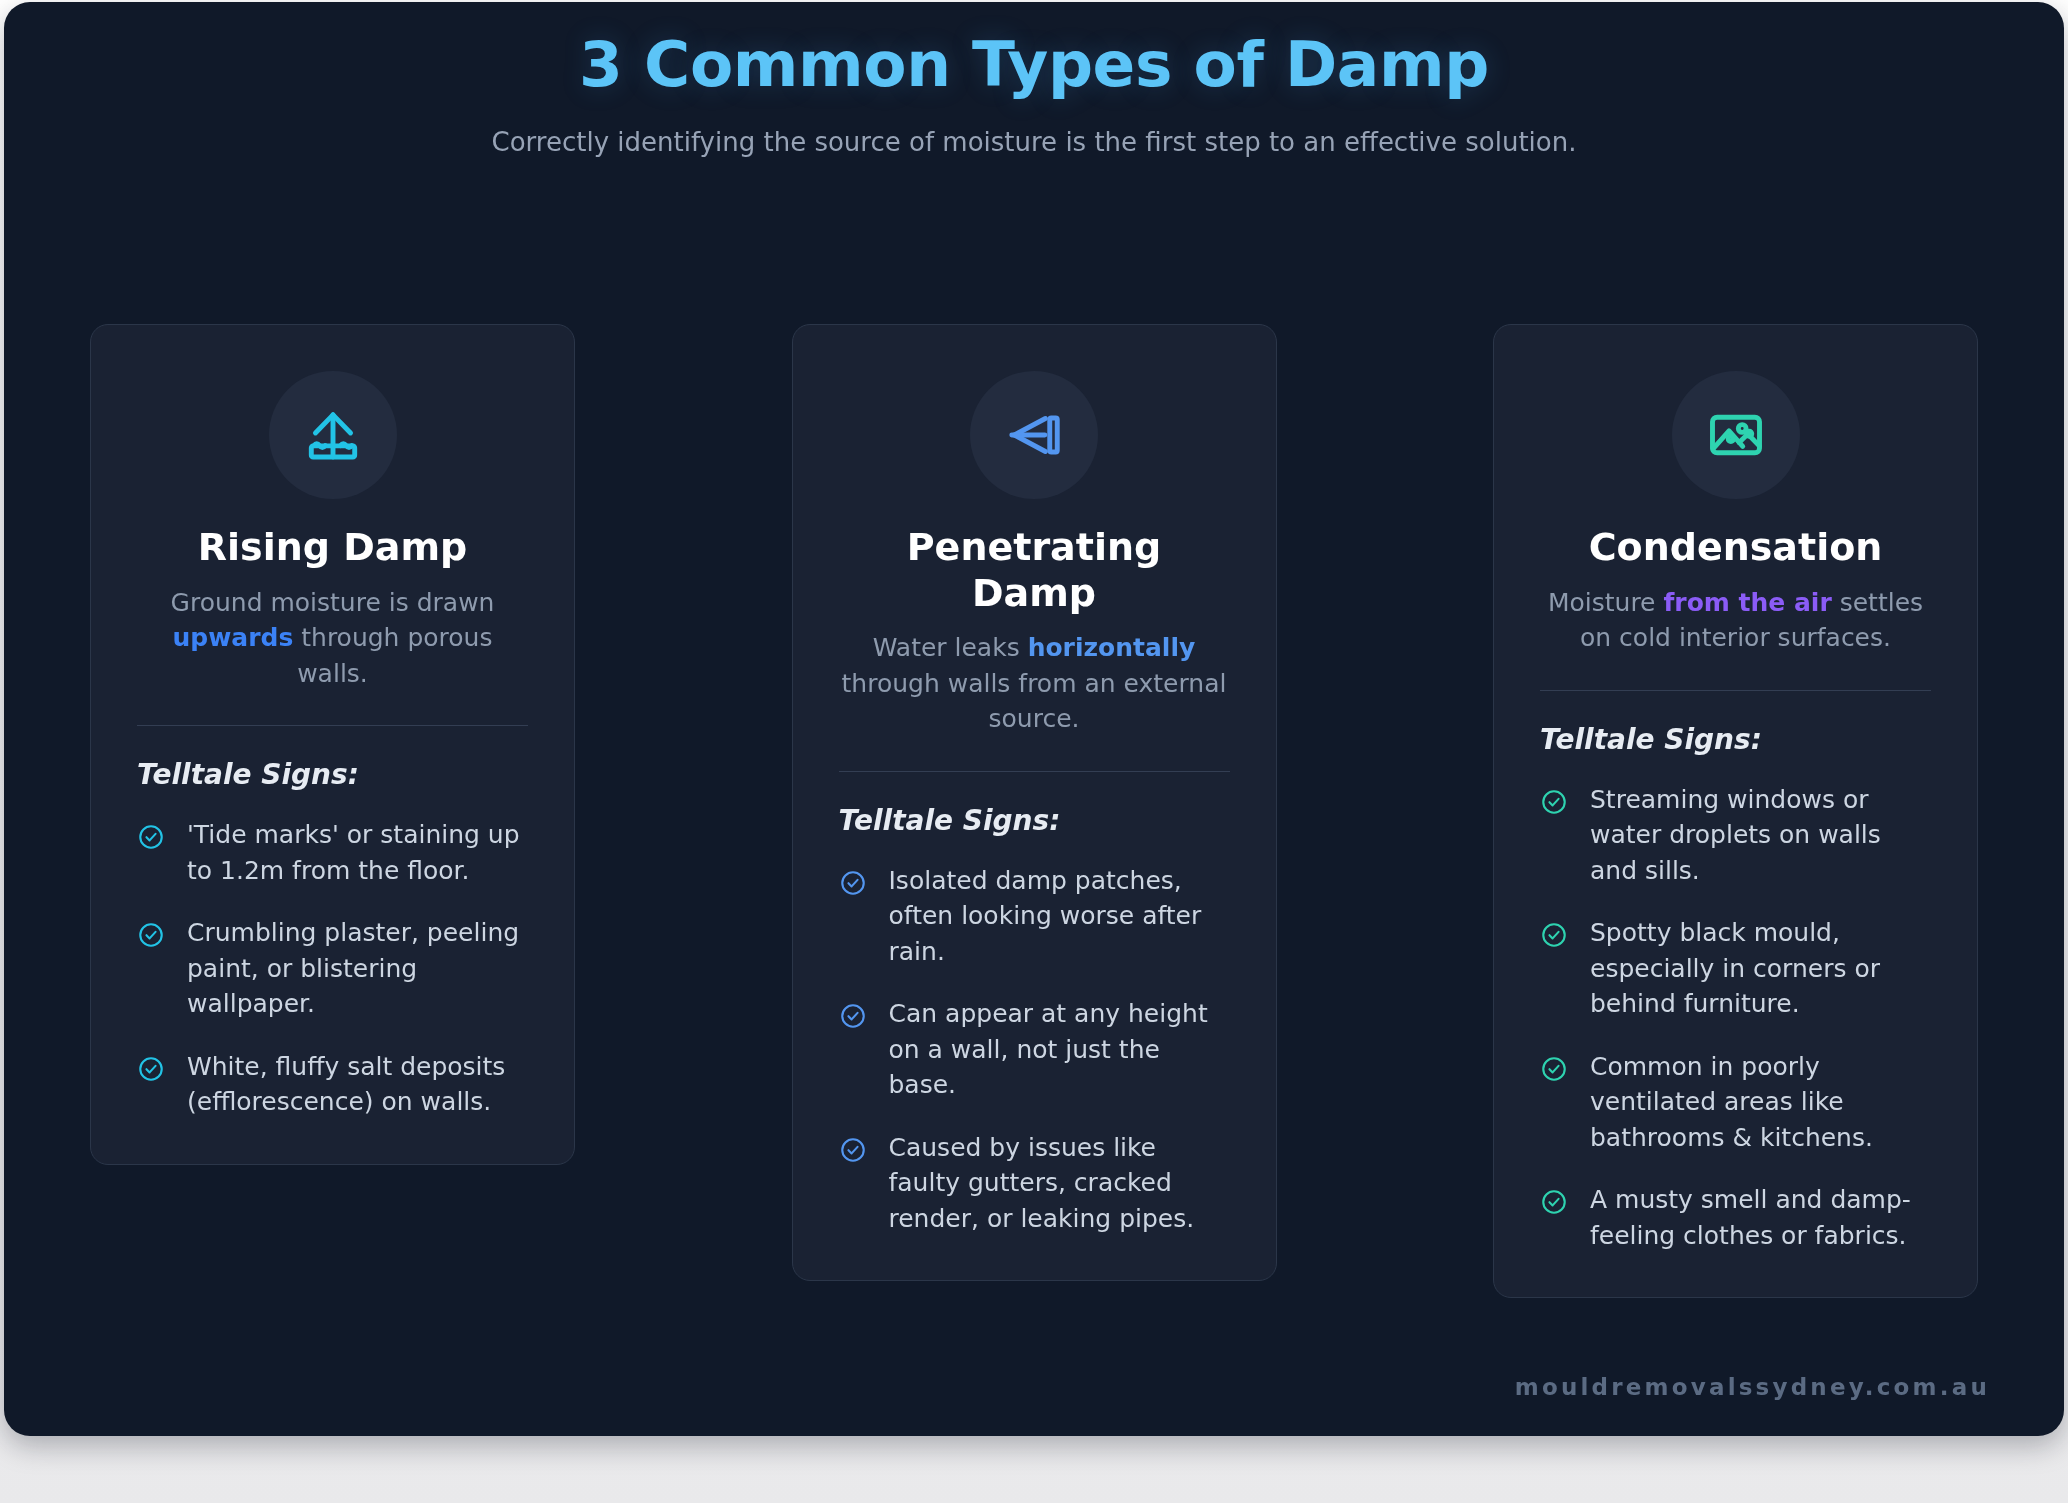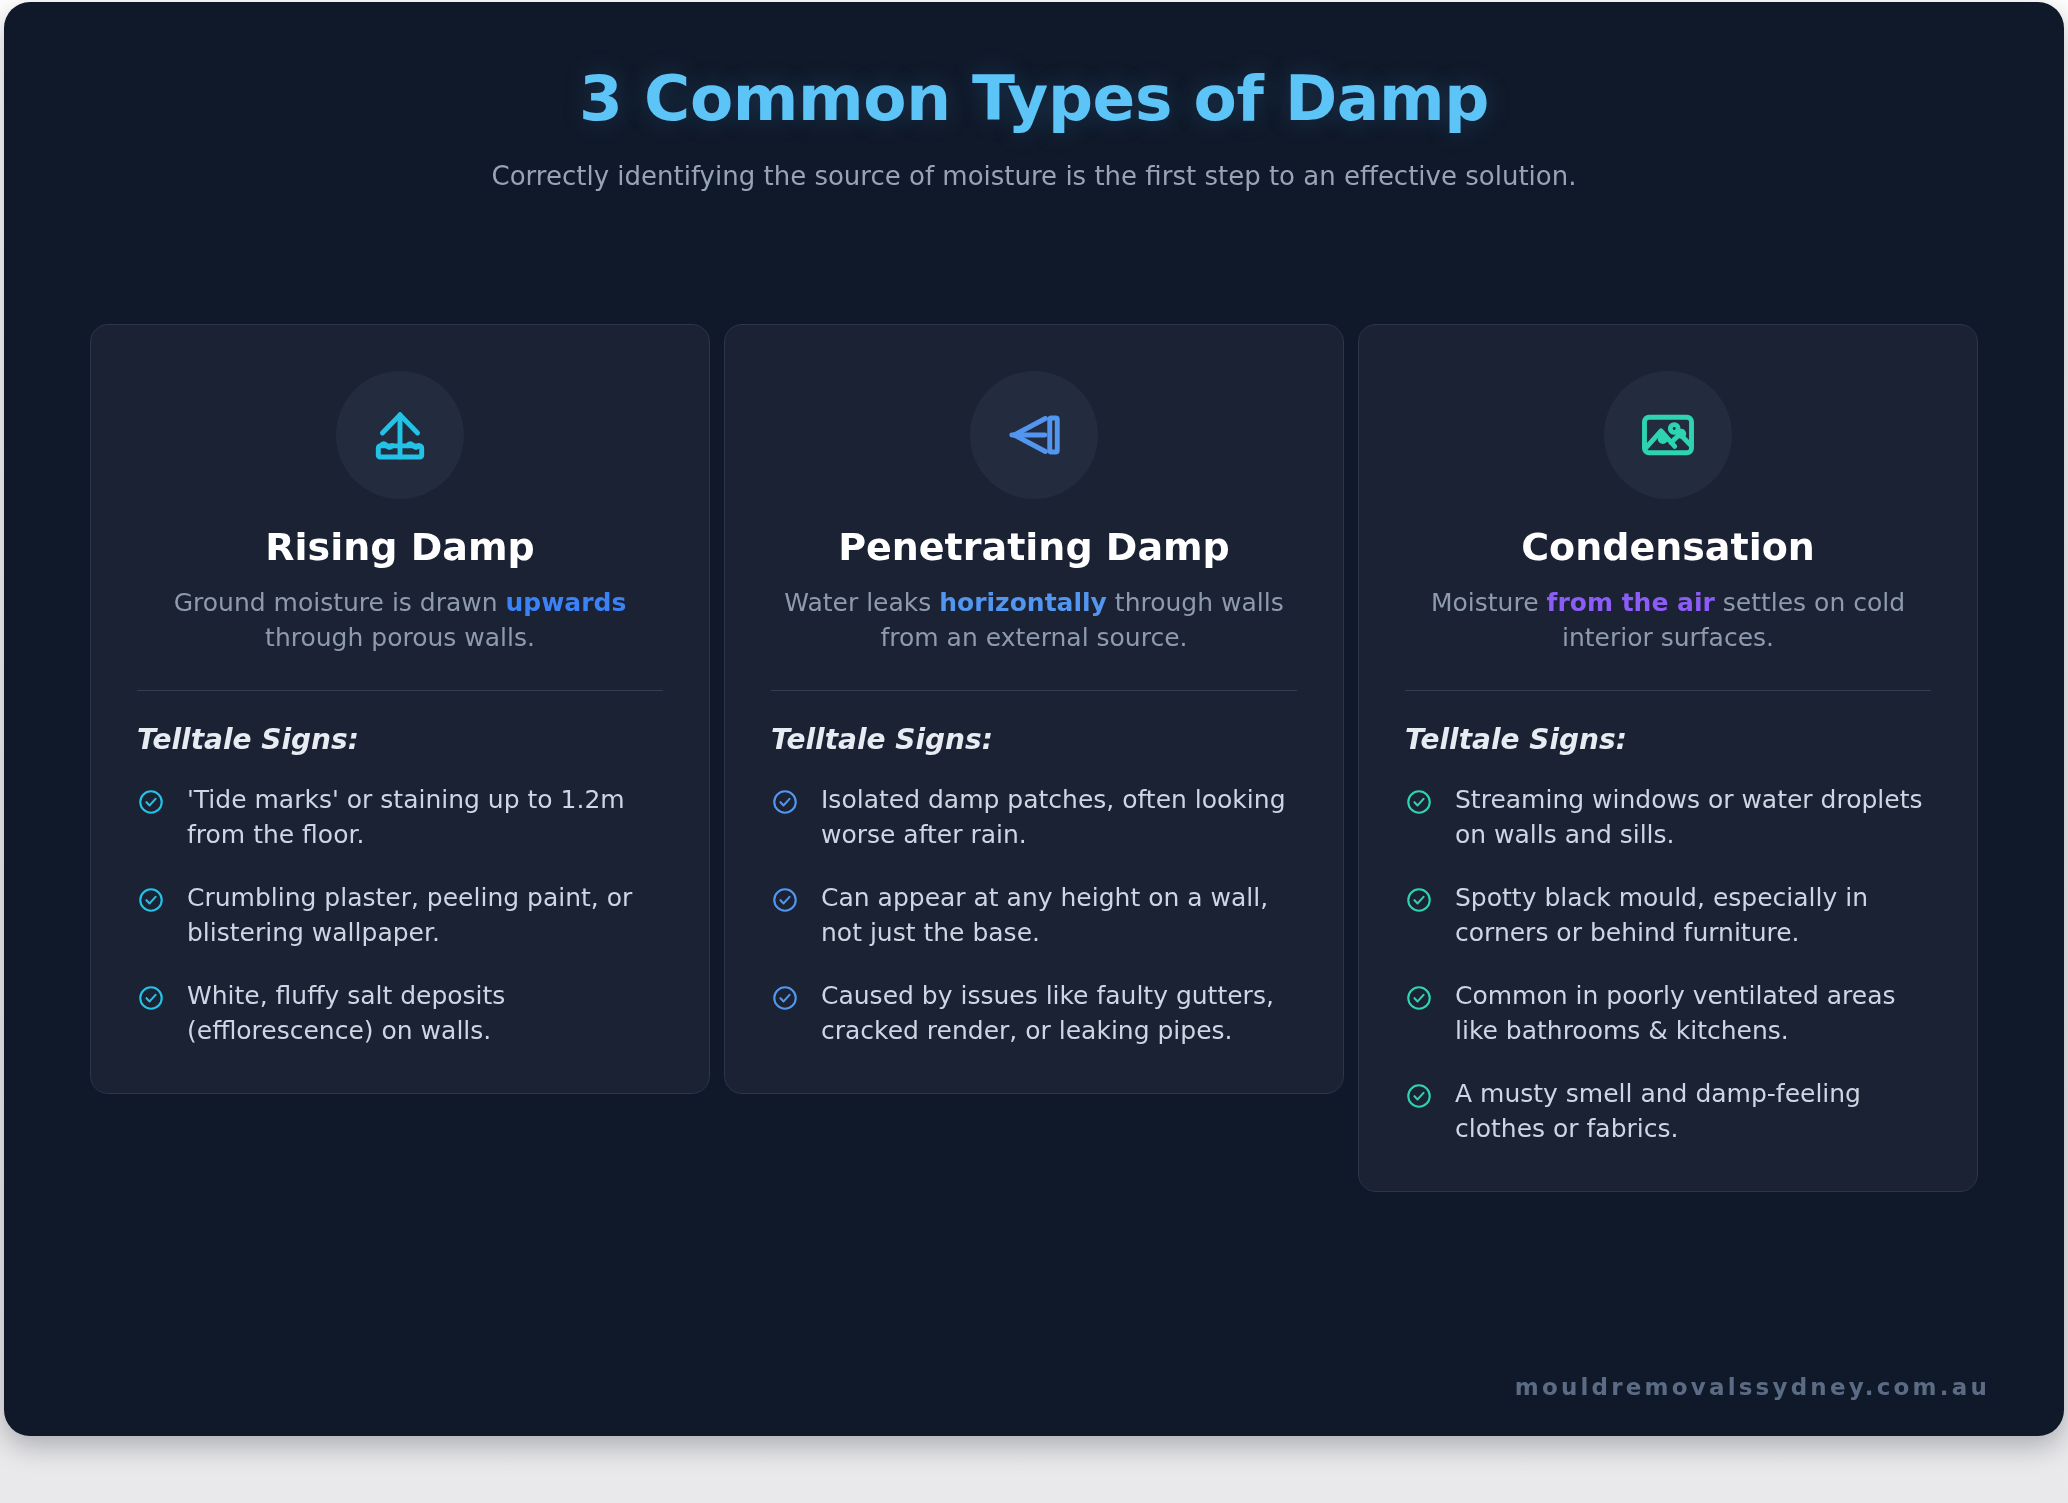--- a/index.html
+++ b/index.html
@@ -24,21 +24,21 @@
     width: 2060px;
     height: 1434px;
     background: #101929;
     border-radius: 26px;
     box-shadow: 0 10px 28px rgba(10, 16, 30, 0.28);
     overflow: hidden;
   }
 
   
   .header {
-    padding-top: 62px;
+    padding-top: 28px;
     text-align: center;
   }
 
   .page-title {
     font-size: 63px;
     font-weight: bold;
     color: #5cc4f7;
     letter-spacing: -0.4px;
     line-height: 1.12;
     text-shadow: 0 0 26px rgba(70, 160, 230, 0.22);
@@ -57,21 +57,21 @@
     position: absolute;
     left: 86px;
     top: 322px;
     width: 1888px;
     display: flex;
     justify-content: space-between;
     align-items: flex-start;
   }
 
   .card {
-    width: 620px;
+    width: 485px;
     background: #1a2233;
     border: 1px solid #2b3649;
     border-radius: 18px;
     padding: 38px 46px 44px 46px;
     display: flex;
     flex-direction: column;
   }
 
   
   .icon-wrap {

